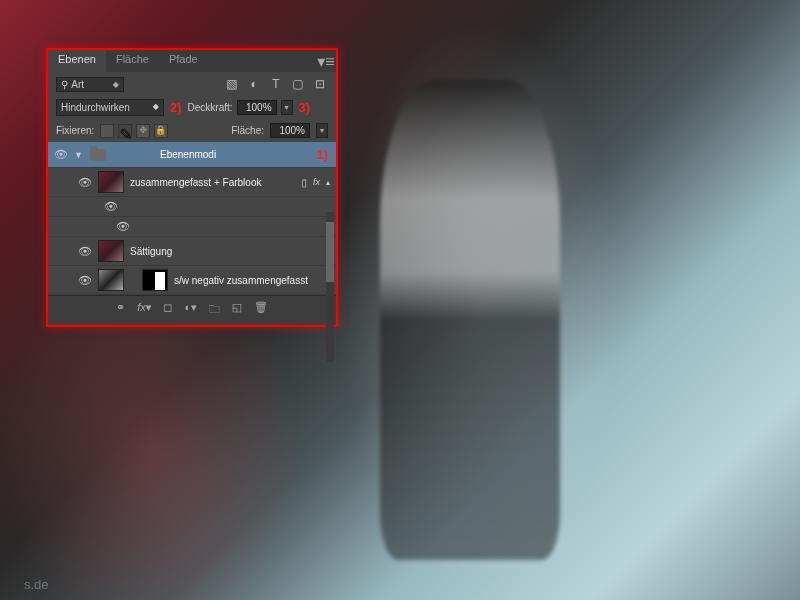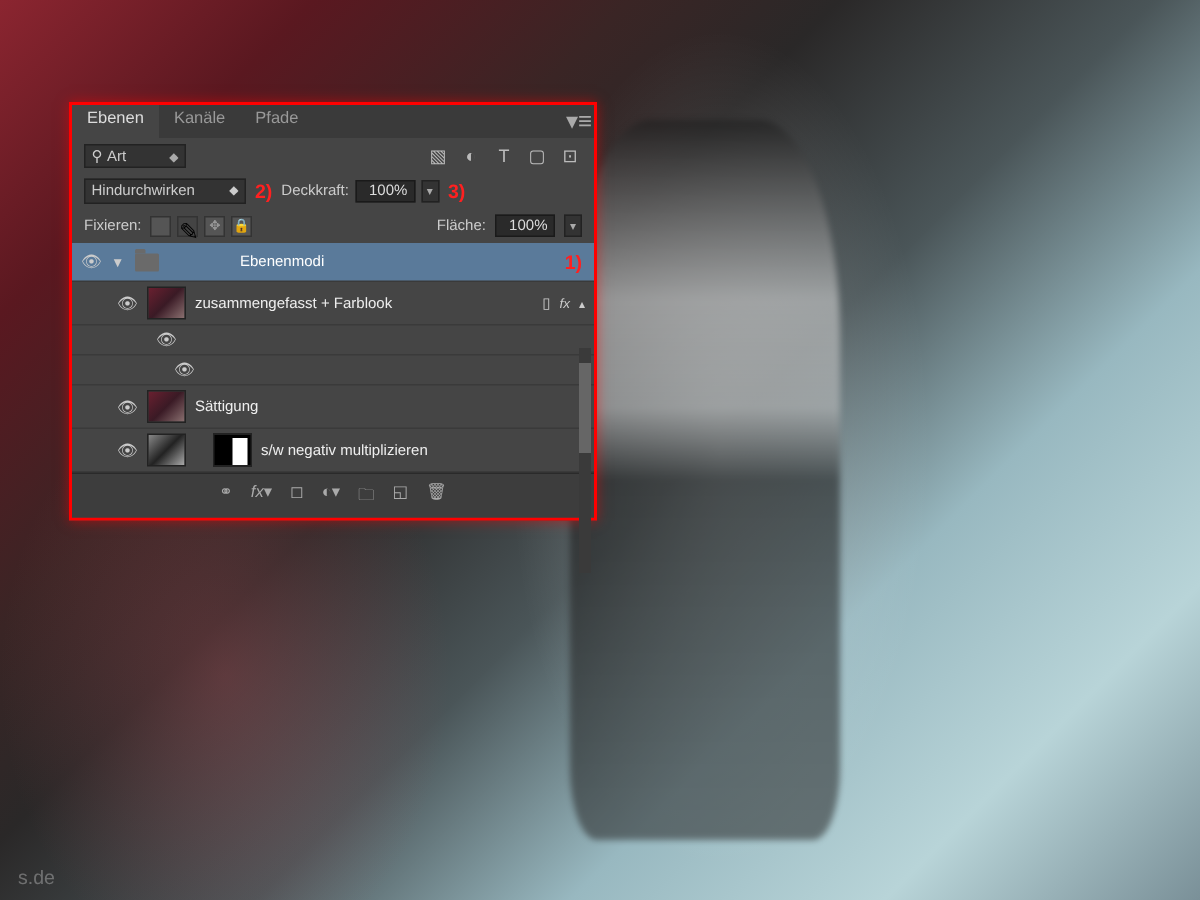--- a/index.html
+++ b/index.html
@@ -1,21 +1,21 @@
 <!DOCTYPE html>
 <html><head>
 <meta charset="utf-8">
 <style>
 * { margin: 0; padding: 0; box-sizing: border-box; font-family: Arial, sans-serif; }
 body { width: 800px; height: 600px; overflow: hidden; position: relative; background: #1a1a1a; }
 .bg-photo { position: absolute; inset: 0; background: linear-gradient(135deg, #8b2530 0%, #5a1820 15%, #3a2525 30%, #2a2828 40%, #4a5558 55%, #98b8c0 70%, #b8d4d8 85%, #7a9098 100%); }
 .bg-photo::before { content: ""; position: absolute; inset: 0; background: radial-gradient(ellipse 200px 400px at 480px 300px, rgba(255,255,255,0.25), transparent 70%), radial-gradient(ellipse 150px 200px at 150px 450px, rgba(200,80,90,0.3), transparent); }
 .bg-photo::after { content: ""; position: absolute; left: 380px; top: 80px; width: 180px; height: 480px; background: linear-gradient(180deg, #1a1a1a 0%, #d8d8d8 25%, #c0c0c0 40%, #1a1a1a 50%, #2a2a2a 100%); border-radius: 30% 30% 10% 10%; opacity: 0.55; filter: blur(2px); }
-.watermark { position: absolute; bottom: 8px; left: 12px; color: rgba(255,255,255,0.3); font-size: 13px; }
-.panel { position: absolute; top: 68px; left: 46px; width: 352px; background: #454545; border: 2px solid #ff0000; box-shadow: 0 0 8px rgba(255,0,0,0.5); }
+.watermark { position: absolute; bottom: 8px; left: 24px; color: rgba(255,255,255,0.3); font-size: 13px; }
+.panel { position: absolute; top: 48px; left: 46px; width: 292px; background: #454545; border: 2px solid #ff0000; box-shadow: 0 0 8px rgba(255,0,0,0.5); }
 .tabs { display: flex; background: #3a3a3a; height: 22px; align-items: stretch; }
 .tab { padding: 3px 10px; font-size: 11px; color: #999; cursor: pointer; }
 .tab.active { background: #454545; color: #ddd; }
 .tab-spacer { flex: 1; }
 .menu-btn { width: 20px; display: flex; align-items: center; justify-content: center; color: #aaa; }
 .row { display: flex; align-items: center; padding: 4px 8px; gap: 6px; }
 .filter-box { display: flex; align-items: center; background: #333; border: 1px solid #222; padding: 1px 4px; width: 68px; }
 .filter-box span { color: #ccc; font-size: 10px; }
 .icon-btn { width: 16px; height: 16px; display: flex; align-items: center; justify-content: center; color: #bbb; cursor: pointer; font-size: 12px; }
 .blend-row { display: flex; align-items: center; padding: 3px 8px; gap: 4px; }
@@ -53,21 +53,21 @@
 </style>
 </head>
 <body>
 
 <div class="bg-photo"></div>
 <div class="watermark">s.de</div>
 
 <div class="panel">
   <div class="tabs">
     <div class="tab active">Ebenen</div>
-    <div class="tab">Kanäle</div>
+    <div class="tab">Fläche</div>
     <div class="tab">Pfade</div>
     <div class="tab-spacer"></div>
     <div class="menu-btn">▾≡</div>
   </div>
 
   <div class="row">
     <div class="filter-box">
       <span>⚲</span>
       <span style="margin-left:3px">Art</span>
       <span style="margin-left:auto;color:#aaa;font-size:8px">◆</span>
@@ -135,21 +135,21 @@
       <span class="vis-eye">👁</span>
       <div class="thumb"></div>
       <span class="layer-name">Sättigung</span>
     </div>
 
     <div class="layer-item" style="padding-left:30px">
       <span class="vis-eye">👁</span>
       <div class="thumb bw"></div>
       <span class="link-chain"></span>
       <div class="mask-thumb"></div>
-      <span class="layer-name">s/w negativ multiplizieren</span>
+      <span class="layer-name">s/w negativ zusammengefasst</span>
     </div>
   </div>
 
   <div class="scrollbar">
     <div class="scroll-thumb"></div>
   </div>
 
   <div class="bottom-bar">
     <span class="bb-icon">⚭</span>
     <span class="bb-icon"><i>fx</i>▾</span>

